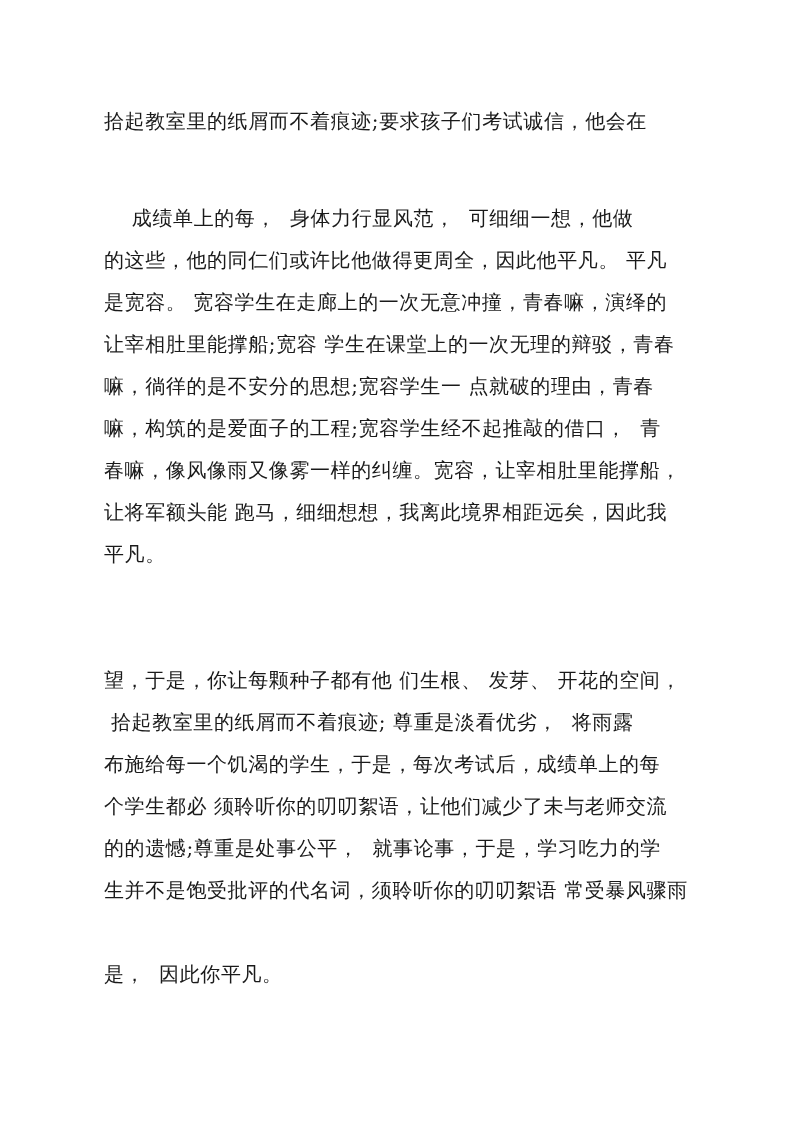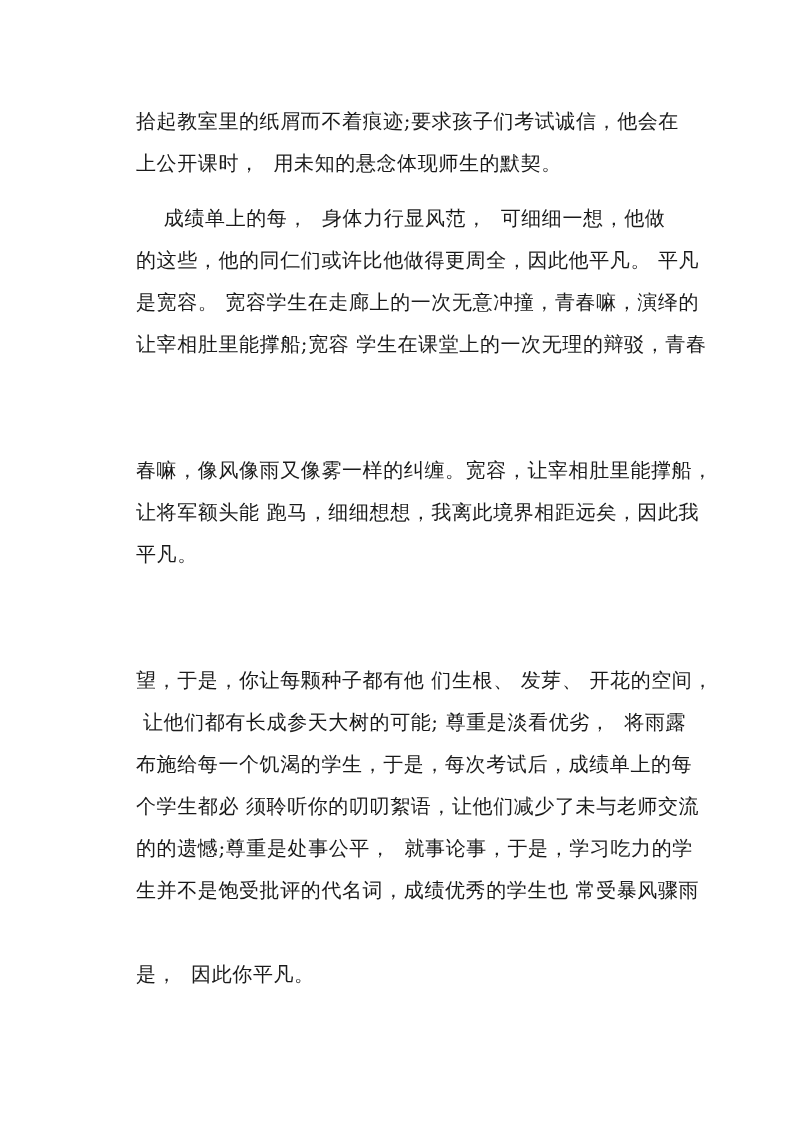--- a/index.html
+++ b/index.html
@@ -17,44 +17,45 @@
     }
     .page {
       position: absolute;
       left: 0; top: 0;
       width: 800px;
       height: 1132px;
       background: #ffffff;
     }
     .line {
       position: absolute;
-      left: 136px;
+      left: 104px;
       font-size: 20px;
       line-height: 24px;
       white-space: pre;
       letter-spacing: 0.6px;
       text-align: right;
     }
   </style>
 </head>
 <body>
 
 <div class="page">
 
   <div class="line" style="top:109px">拾起教室里的纸屑而不着痕迹;要求孩子们考试诚信，他会在</div>
-  <div class="line" style="top:151px">上公开课时，  用未知的悬念体现师生的默契。</div>
 
   <div class="line" style="top:206px">    成绩单上的每，  身体力行显风范，  可细细一想，他做</div>
   <div class="line" style="top:248px">的这些，他的同仁们或许比他做得更周全，因此他平凡。 平凡</div>
   <div class="line" style="top:290px">是宽容。 宽容学生在走廊上的一次无意冲撞，青春嘛，演绎的</div>
   <div class="line" style="top:332px">让宰相肚里能撑船;宽容 学生在课堂上的一次无理的辩驳，青春</div>
+  <div class="line" style="top:374px">嘛，徜徉的是不安分的思想;宽容学生一 点就破的理由，青春</div>
+  <div class="line" style="top:416px">嘛，构筑的是爱面子的工程;宽容学生经不起推敲的借口，  青</div>
   <div class="line" style="top:458px">春嘛，像风像雨又像雾一样的纠缠。宽容，让宰相肚里能撑船，</div>
   <div class="line" style="top:500px">让将军额头能 跑马，细细想想，我离此境界相距远矣，因此我</div>
   <div class="line" style="top:542px">平凡。</div>
 
   <div class="line" style="top:668px">望，于是，你让每颗种子都有他 们生根、 发芽、 开花的空间，</div>
-  <div class="line" style="top:710px"> 让他们都有长成参天大树的可能; 尊重是淡看优劣，  将雨露</div>
+  <div class="line" style="top:710px"> 拾起教室里的纸屑而不着痕迹; 尊重是淡看优劣，  将雨露</div>
   <div class="line" style="top:752px">布施给每一个饥渴的学生，于是，每次考试后，成绩单上的每</div>
   <div class="line" style="top:794px">个学生都必 须聆听你的叨叨絮语，让他们减少了未与老师交流</div>
   <div class="line" style="top:836px">的的遗憾;尊重是处事公平，  就事论事，于是，学习吃力的学</div>
-  <div class="line" style="top:878px">生并不是饱受批评的代名词，成绩优秀的学生也 常受暴风骤雨</div>
+  <div class="line" style="top:878px">生并不是饱受批评的代名词，须聆听你的叨叨絮语 常受暴风骤雨</div>
   <div class="line" style="top:962px">是，  因此你平凡。</div>
 </div>
 
 </body></html>

